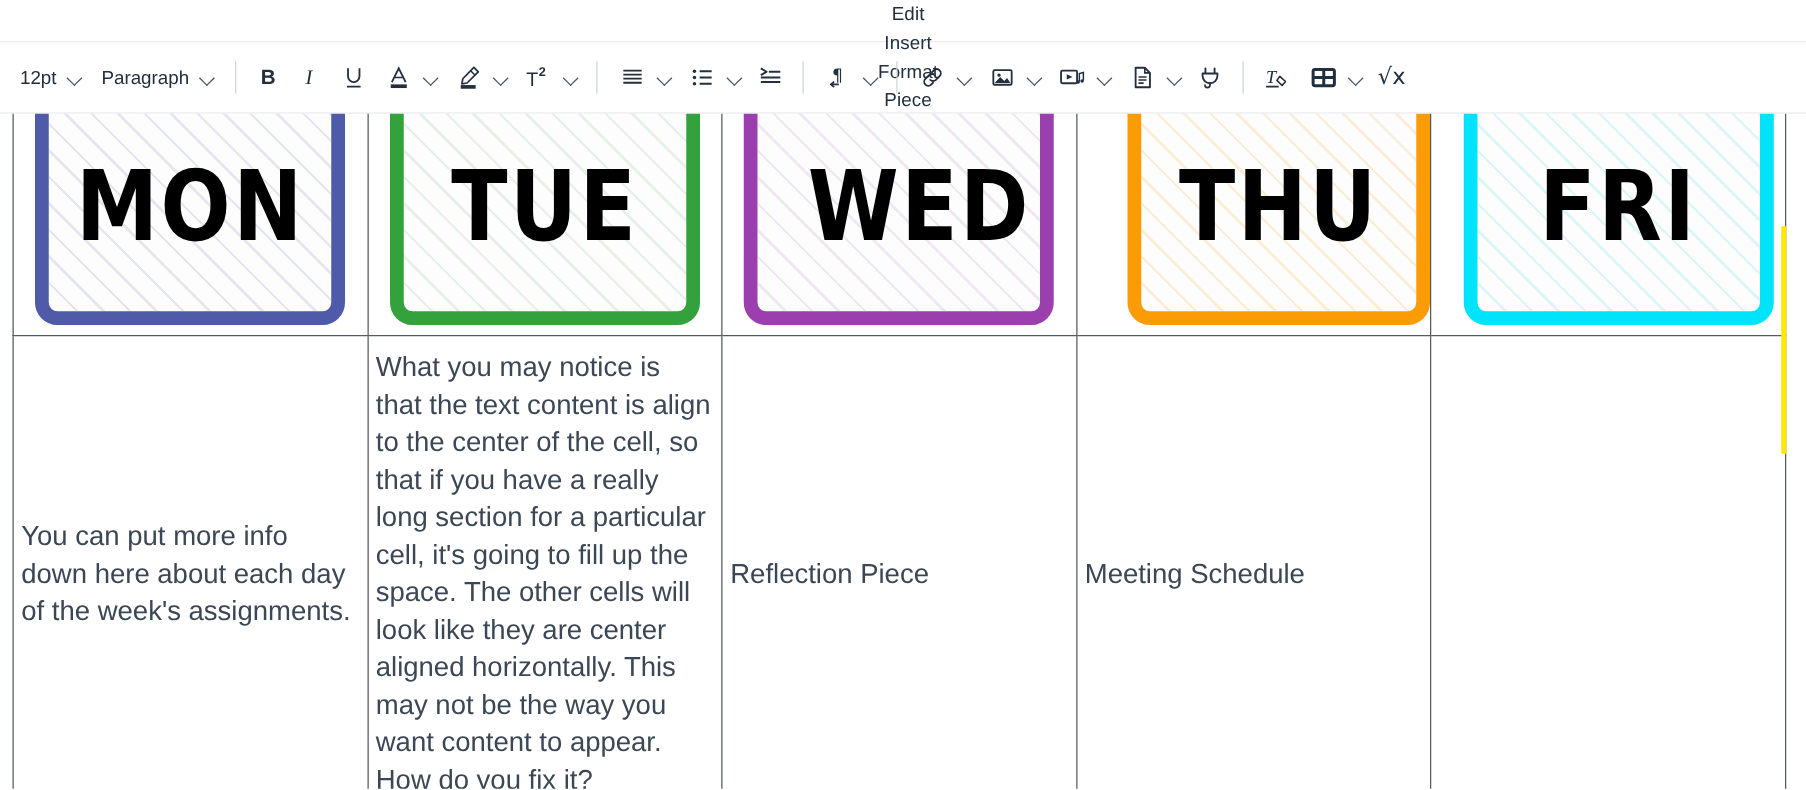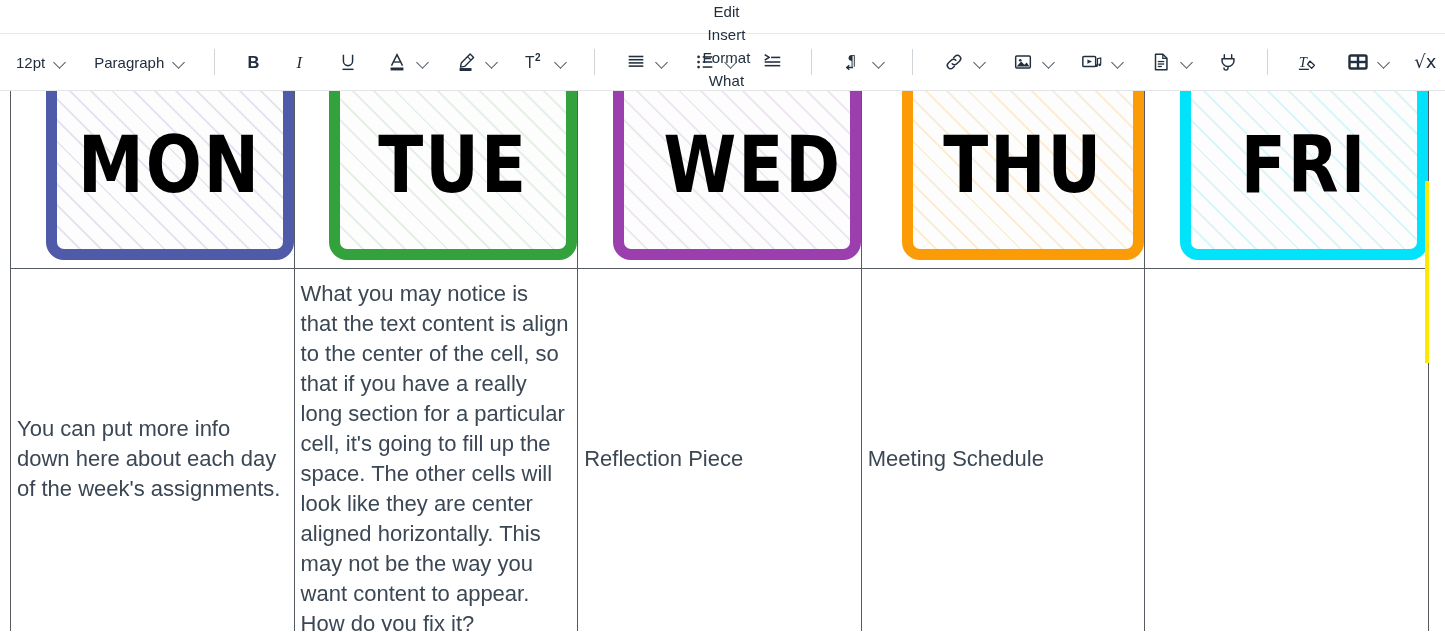--- a/index.html
+++ b/index.html
@@ -33,21 +33,21 @@
   }
 
   
   .toolbar {
     height: 57px;
     display: flex;
     align-items: center;
     padding-left: 8px;
     background: #ffffff;
     border-bottom: 1px solid #e3e5e7;
-    gap: 13px;
+    gap: 0px;
   }
   .tb-btn {
     display: flex; align-items: center; justify-content: center;
     height: 34px;
     min-width: 34px;
     padding: 0 6px;
     border-radius: 3px;
     cursor: pointer;
     color: #222f3e;
   }
@@ -123,21 +123,21 @@
     height: 195px;
     border-top: none !important;
     padding: 0 !important;
     position: relative;
     vertical-align: bottom !important;
   }
   .card-wrap {
     position: absolute;
     left: 0; right: 0; bottom: 8px;
     display: flex;
-    justify-content: flex-end;
+    justify-content: center;
   }
   .card {
     width: 248px;
     height: 188px;
     border-radius: 18px;
     border-style: solid;
     border-width: 11px;
     display: flex;
     align-items: center;
     justify-content: center;
@@ -183,21 +183,21 @@
     z-index: 5;
   }
 </style>
 </head>
 <body>
 
 <div class="menubar">
   <div class="menu-item">Edit</div>
   <div class="menu-item">Insert</div>
   <div class="menu-item">Format</div>
-  <div class="menu-item">What</div>
+  <div class="menu-item">Piece</div>
   <div class="menu-item">Table</div>
 </div>
 
 <div class="toolbar">
 
   <div class="tb-select">
     <span class="tb-label">12pt</span>
     <span class="chev"></span>
   </div>
 

